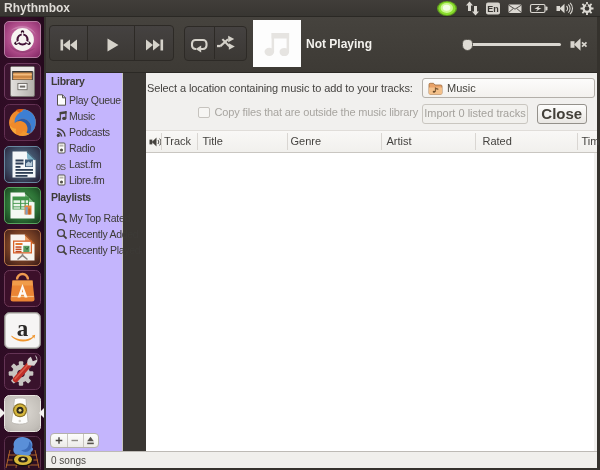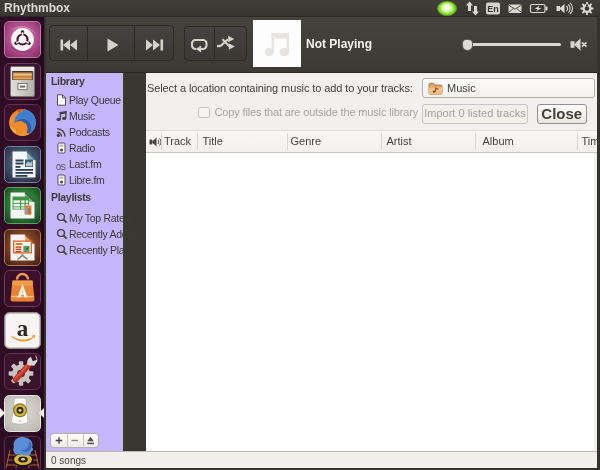--- a/index.html
+++ b/index.html
@@ -442,21 +442,21 @@
       </g>
       <g fill="none" stroke="#45423d" stroke-width="1">
         <path d="M9 4 A3 3 0 0 1 9 8"></path>
         <path d="M10.6 2.6 A4.8 4.8 0 0 1 10.6 9.4"></path>
       </g>
     </svg>
     <div class="abs hc" style="left:18px;">Track</div>
     <div class="abs hc" style="left:56.5px;">Title</div>
     <div class="abs hc" style="left:144.5px;">Genre</div>
     <div class="abs hc" style="left:240.5px;">Artist</div>
-    <div class="abs hc" style="left:336.5px;">Album</div>
+    <div class="abs hc" style="left:336.5px;">Rated</div>
     <div class="abs hc" style="left:435.5px;">Time</div>
     <div class="abs hs" style="left:15px;"></div>
     <div class="abs hs" style="left:51px;"></div>
     <div class="abs hs" style="left:141px;"></div>
     <div class="abs hs" style="left:235px;"></div>
     <div class="abs hs" style="left:329px;"></div>
     <div class="abs hs" style="left:431px;"></div>
   </div>
   <style>
     .hc{top:0;height:21px;line-height:21px;}

